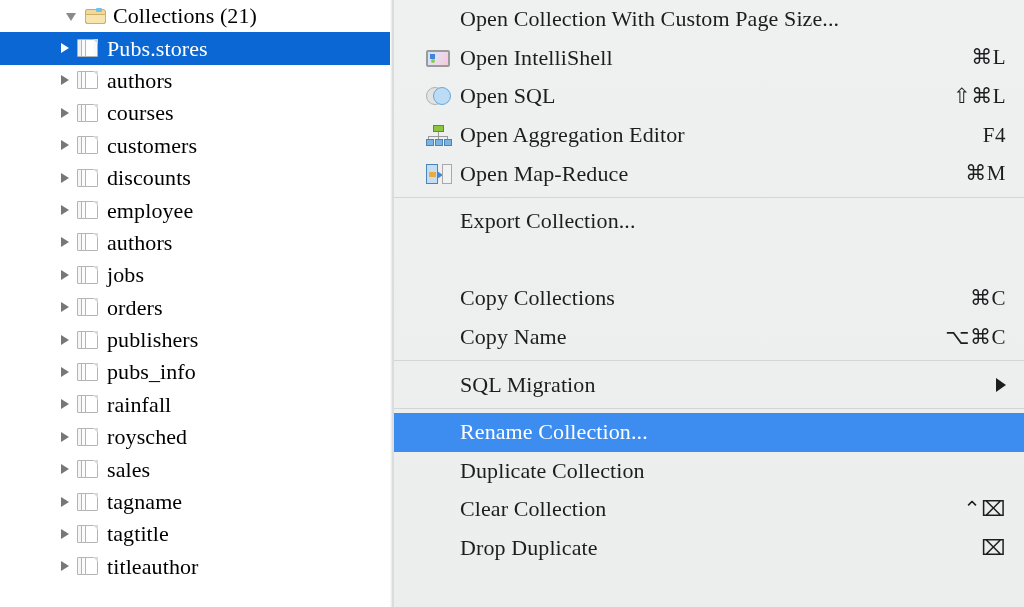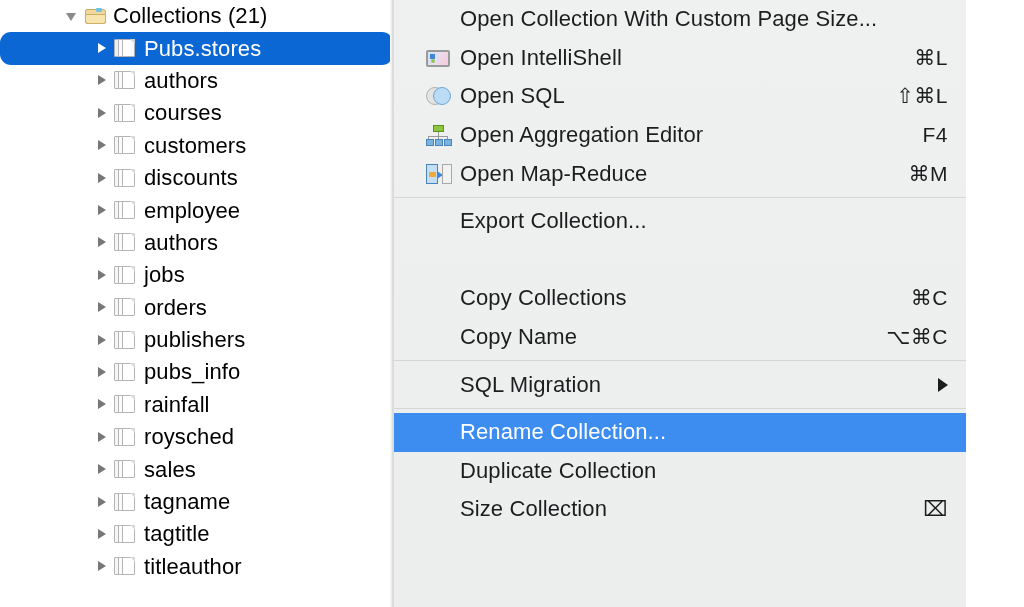--- a/index.html
+++ b/index.html
@@ -11,20 +11,21 @@
     height: 607px;
     overflow: hidden;
     font-family: "Liberation Sans", sans-serif;
     background: #ffffff;
     -webkit-font-smoothing: antialiased;
   }
   .screen {
     position: relative;
     width: 1024px;
     height: 607px;
+    font-family: Liberation Serif, serif;
   }
 
   
   .sidebar {
     position: absolute;
     left: 0;
     top: 0;
     width: 393px;
     height: 607px;
     background: #ffffff;
@@ -48,21 +49,21 @@
     position: relative;
     height: 32.4px;
     display: flex;
     align-items: center;
     box-sizing: border-box;
   }
   .tree-row.selected {
     background: #0a67d3;
   }
   .tree-row.depth1 { padding-left: 66px; }
-  .tree-row.depth2 { padding-left: 95px; border-radius: 11px; }
+  .tree-row.depth2 { padding-left: 58px; }
 
   .twisty {
     width: 13px;
     height: 13px;
     flex: 0 0 13px;
     position: relative;
     margin-right: 6px;
   }
   .twisty .tri-right {
     position: absolute;
@@ -159,21 +160,21 @@
   }
   .tree-row.selected .tree-label {
     color: #ffffff;
   }
 
   
   .menu {
     position: absolute;
     left: 393px;
     top: 0;
-    width: 573px;
+    width: 631px;
     height: 607px;
     background: #eef0ef;
     box-sizing: border-box;
     border-left: 1px solid #dcdcdc;
     overflow: hidden;
   }
   .menu-inner {
     position: relative;
     width: 100%;
     background: linear-gradient(to bottom, #eff1f0 0%, #eceeed 100%);
@@ -663,20 +664,26 @@
           <span class="mi-shortcut"></span>
         </div>
         <div class="menu-item">
           <span class="mi-icon"></span>
           <span class="mi-label">Duplicate Collection</span>
           <span class="mi-spacer"></span>
           <span class="mi-shortcut"></span>
         </div>
         <div class="menu-item">
           <span class="mi-icon"></span>
-          <span class="mi-label">Size Collection</span>
+          <span class="mi-label">Clear Collection</span>
+          <span class="mi-spacer"></span>
+          <span class="mi-shortcut">⌃⌧</span>
+        </div>
+        <div class="menu-item">
+          <span class="mi-icon"></span>
+          <span class="mi-label">Drop Duplicate</span>
           <span class="mi-spacer"></span>
           <span class="mi-shortcut">⌧</span>
         </div>
       </div>
   </div>
 
 </div>
 
 </body></html>

